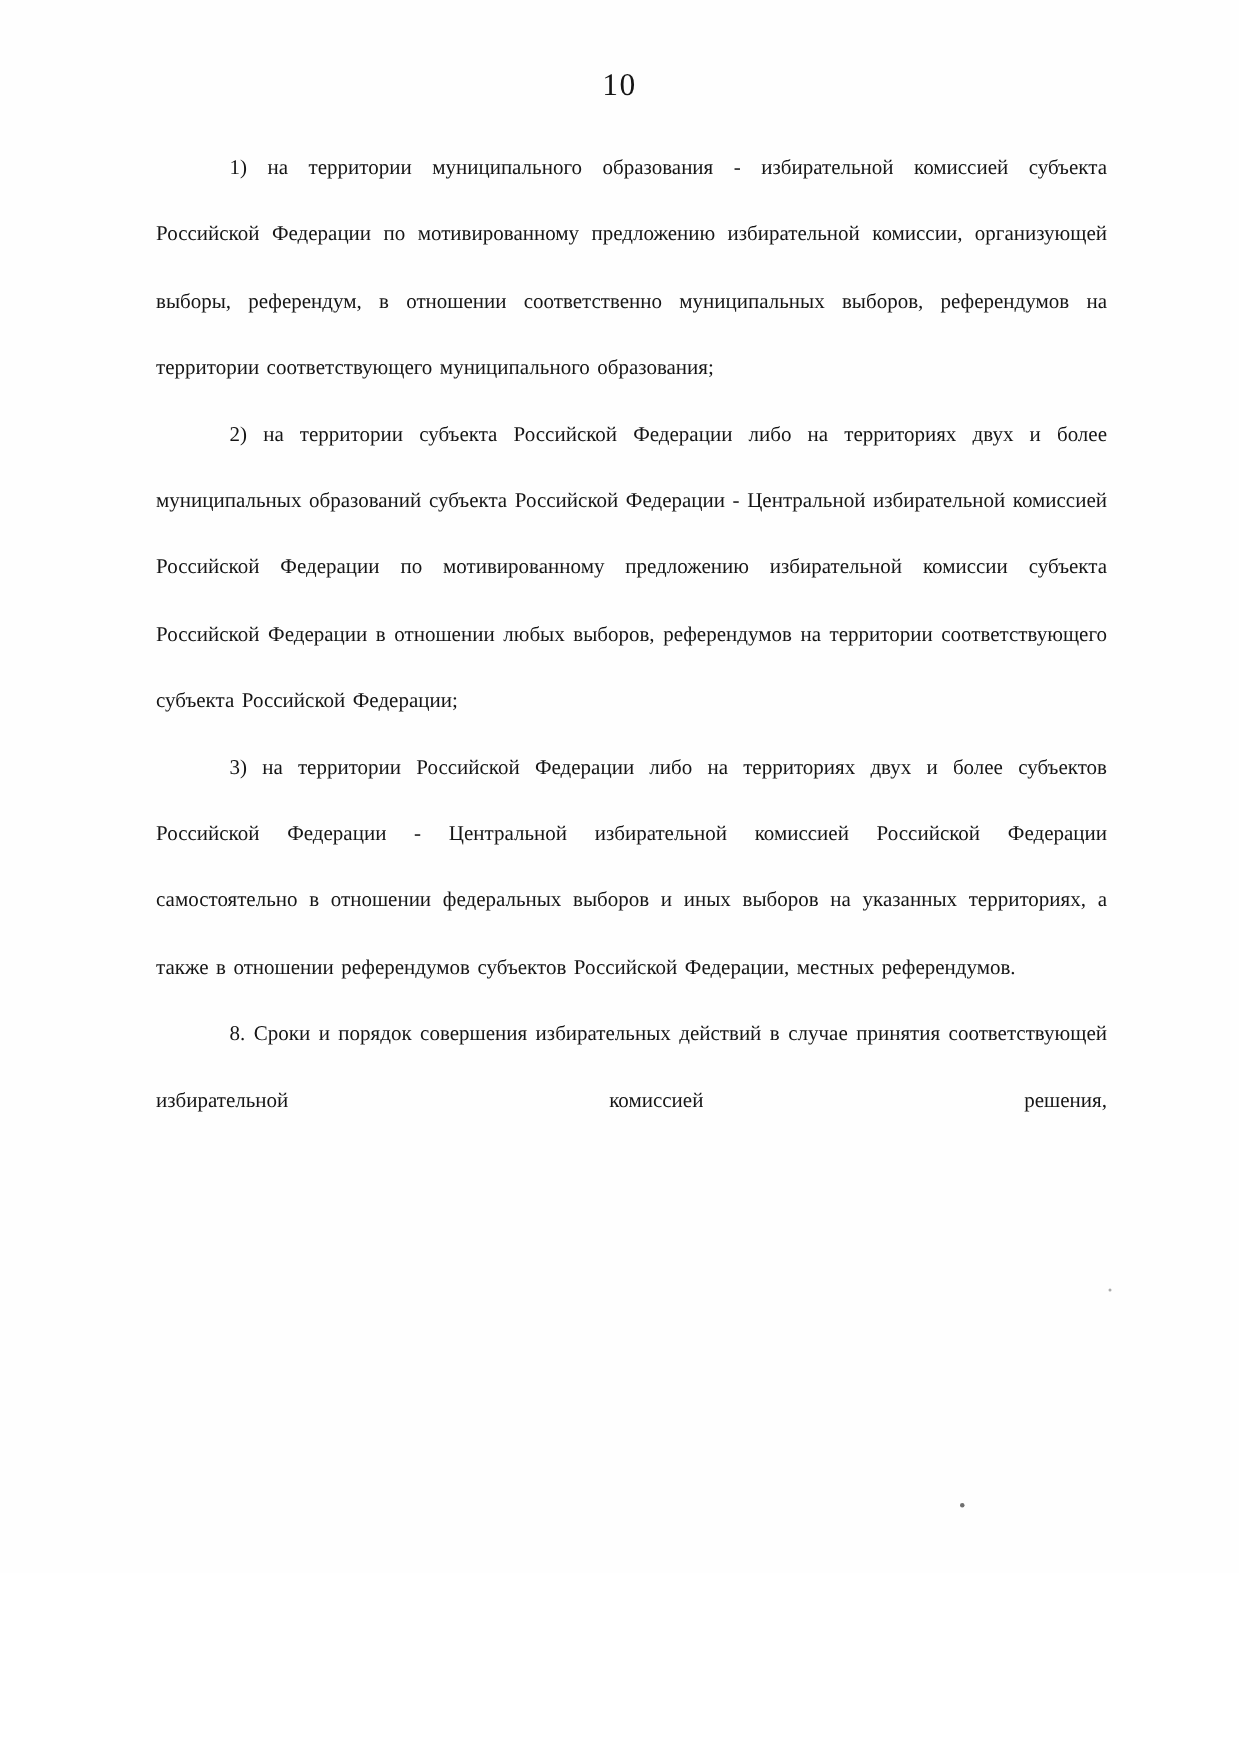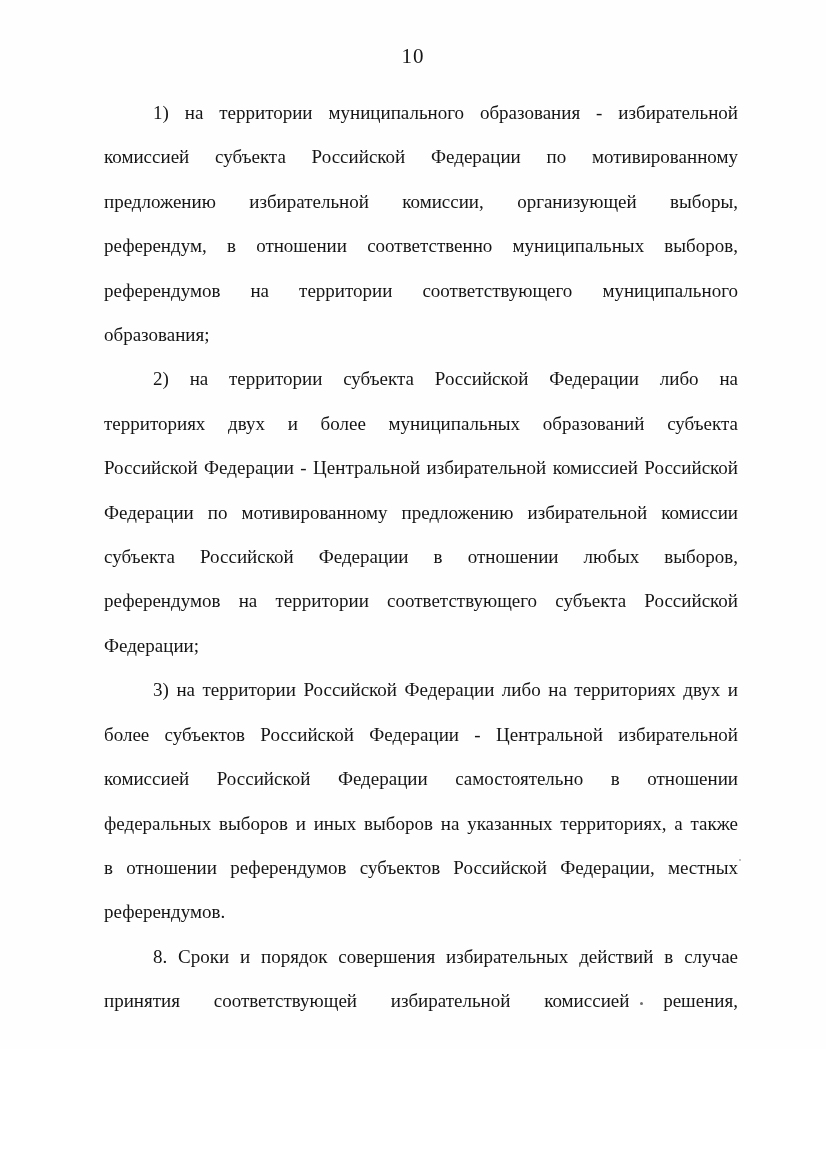--- a/index.html
+++ b/index.html
@@ -27,21 +27,21 @@
     letter-spacing: 1px;
   }
   .content {
     position: absolute;
     top: 91px;
     left: 104px;
     width: 634px;
   }
   .body-paragraph {
     margin: 0;
-    font-size: 19px;
+    font-size: 14px;
     line-height: 44.4px;
     text-align: justify;
     text-indent: 49px;
     word-spacing: 1.5px;
   }
   
   .body-paragraph.continues {
     text-align-last: justify;
   }
   .scan-dot {

